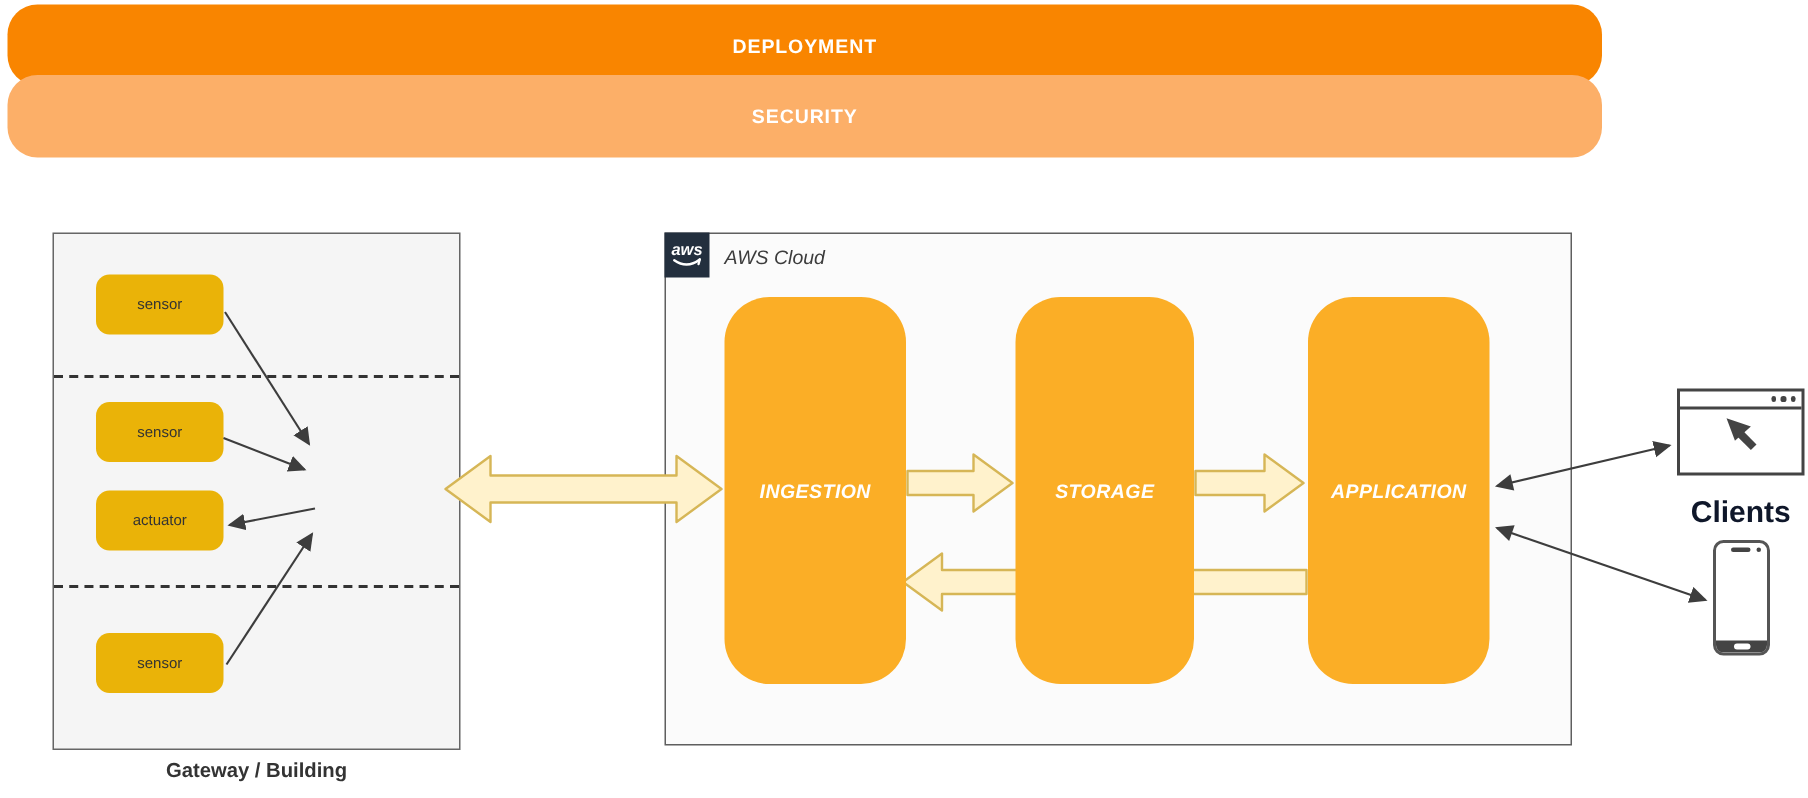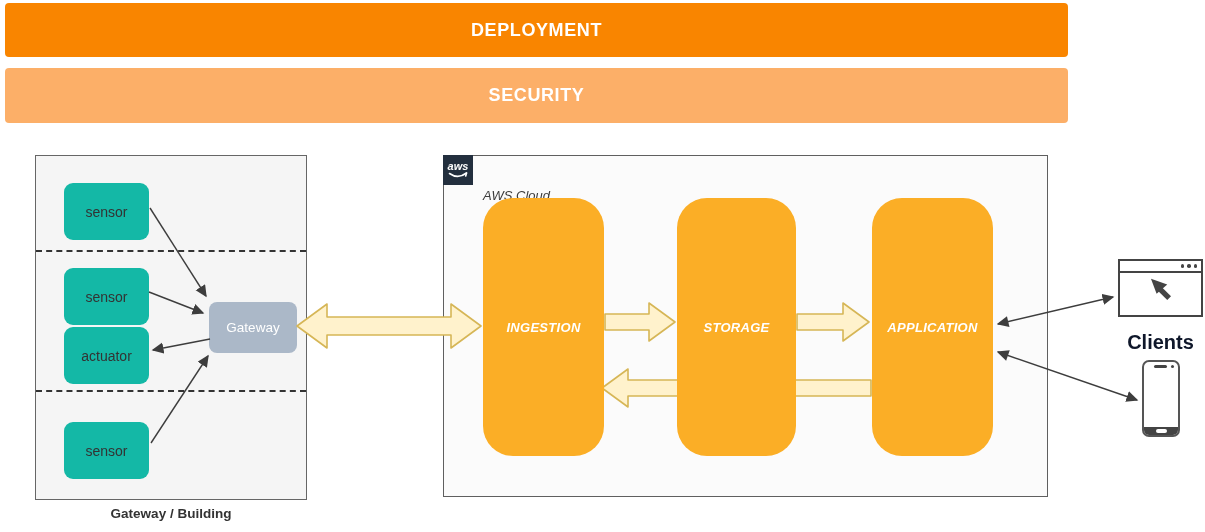--- a/index.html
+++ b/index.html
@@ -2,58 +2,58 @@
 <html><head>
 <meta charset="utf-8">
 <style>
   html,body{margin:0;padding:0;background:#ffffff;}
   #canvas{
     position:relative;width:1205px;height:532px;
     font-family:"Liberation Sans",sans-serif;background:#ffffff;overflow:hidden;
   }
   
   .banner{
-    position:absolute;left:5px;width:1063px;border-radius:4px;
+    position:absolute;left:5px;width:1063px;border-radius:20px;
     display:flex;align-items:center;justify-content:center;
-    color:#ffffff;font-weight:bold;font-size:18px;letter-spacing:.6px;
+    color:#ffffff;font-weight:bold;font-size:13px;letter-spacing:.6px;
   }
   #banner-deployment{top:3px;height:54px;background:#f98500;}
-  #banner-security{top:68px;height:55px;background:#fcaf68;}
+  #banner-security{top:50px;height:55px;background:#fcaf68;}
 
   
   #devices-box{
     position:absolute;left:35px;top:155px;width:272px;height:345px;
     background:#f5f5f5;border:1px solid #666666;box-sizing:border-box;
   }
   .dashed-sep{position:absolute;left:0;width:100%;border-top:2px dashed #333333;height:0;}
   #sep-1{top:94px;} #sep-2{top:234px;}
   .blue-node{
-    position:absolute;left:28px;width:85px;height:57px;background:#14b8a6;
+    position:absolute;left:28px;width:85px;height:40px;background:#eab308;
     border-radius:9px;display:flex;align-items:center;justify-content:center;
-    color:#333333;font-size:14px;
+    color:#333333;font-size:10px;
   }
   #node-sensor-1{top:27px;} #node-sensor-2{top:112px;}
   #node-actuator{top:171px;} #node-sensor-3{top:266px;}
   #node-gateway{
     position:absolute;left:173px;top:146px;width:88px;height:51px;
     background:#abb8c8;border-radius:8px;display:flex;align-items:center;justify-content:center;
     color:#ffffff;font-size:13.5px;
   }
   #devices-title{
     position:absolute;left:35px;top:506px;width:272px;text-align:center;
     font-size:13.5px;font-weight:bold;color:#333333;
   }
 
   
   #aws-box{
     position:absolute;left:443px;top:155px;width:605px;height:342px;
     background:#fbfbfb;border:1px solid #5f5f5f;box-sizing:border-box;font-style:italic;
   }
   #aws-logo{position:absolute;left:-1px;top:-1px;width:30px;height:30px;background:#232f3e;}
-  #aws-label{position:absolute;left:39px;top:8px;font-size:13px;color:#3c3c3c;margin-top:24px;}
+  #aws-label{position:absolute;left:39px;top:8px;font-size:13px;color:#3c3c3c;}
   .pill{
     position:absolute;top:42px;height:258px;background:#fbae26;border-radius:30px;
     display:flex;align-items:center;justify-content:center;
     color:#ffffff;font-weight:bold;font-size:13px;letter-spacing:.3px;z-index:2;
   }
   #pill-ingestion{left:39px;width:121px;}
   #pill-storage{left:233px;width:119px;}
   #pill-application{left:428px;width:121px;}
 
   
@@ -107,21 +107,20 @@
     <polygon class="flow" points="602,388 628,369 628,380 871,380 871,396 628,396 628,407"></polygon>
   </svg>
 
   <div id="devices-box">
     <div class="blue-node" id="node-sensor-1">sensor</div>
     <div class="dashed-sep" id="sep-1"></div>
     <div class="blue-node" id="node-sensor-2">sensor</div>
     <div class="blue-node" id="node-actuator">actuator</div>
     <div class="dashed-sep" id="sep-2"></div>
     <div class="blue-node" id="node-sensor-3">sensor</div>
-    <div id="node-gateway">Gateway</div>
   </div>
   <div id="devices-title">Gateway / Building</div>
 
   <div id="aws-box">
     <div id="aws-logo">
       <svg width="30" height="30" viewBox="0 0 30 30">
         <text x="15" y="15" text-anchor="middle" font-family="Liberation Sans, sans-serif" font-size="11" font-weight="bold" fill="#ffffff">aws</text>
         <path d="M6.5,18.5 Q15,24.5 23.5,18" stroke="#ffffff" stroke-width="1.6" fill="none" stroke-linecap="round"></path>
         <path d="M23.5,18 l-0.8,3" stroke="#ffffff" stroke-width="1.6" fill="none" stroke-linecap="round"></path>
       </svg>

